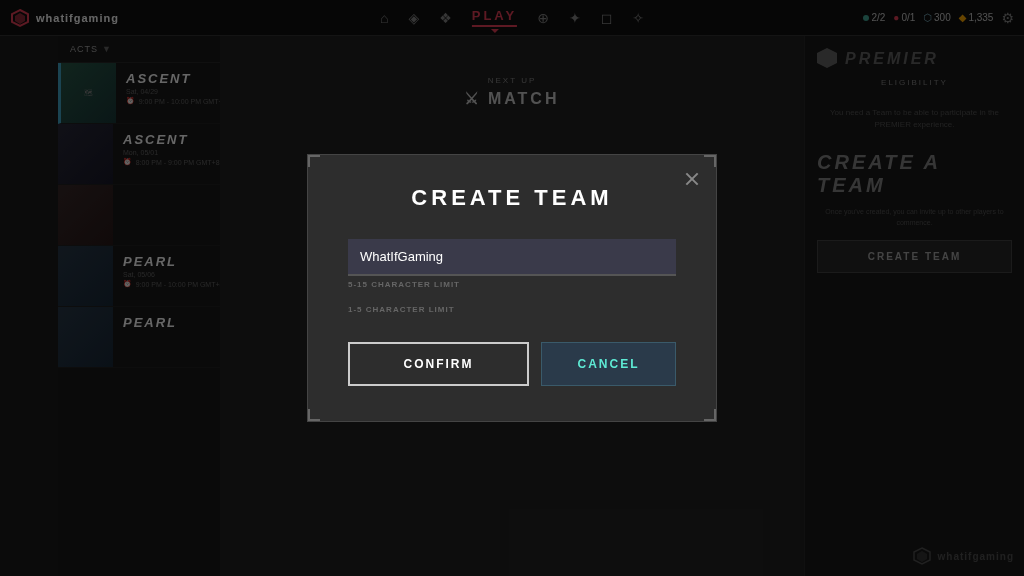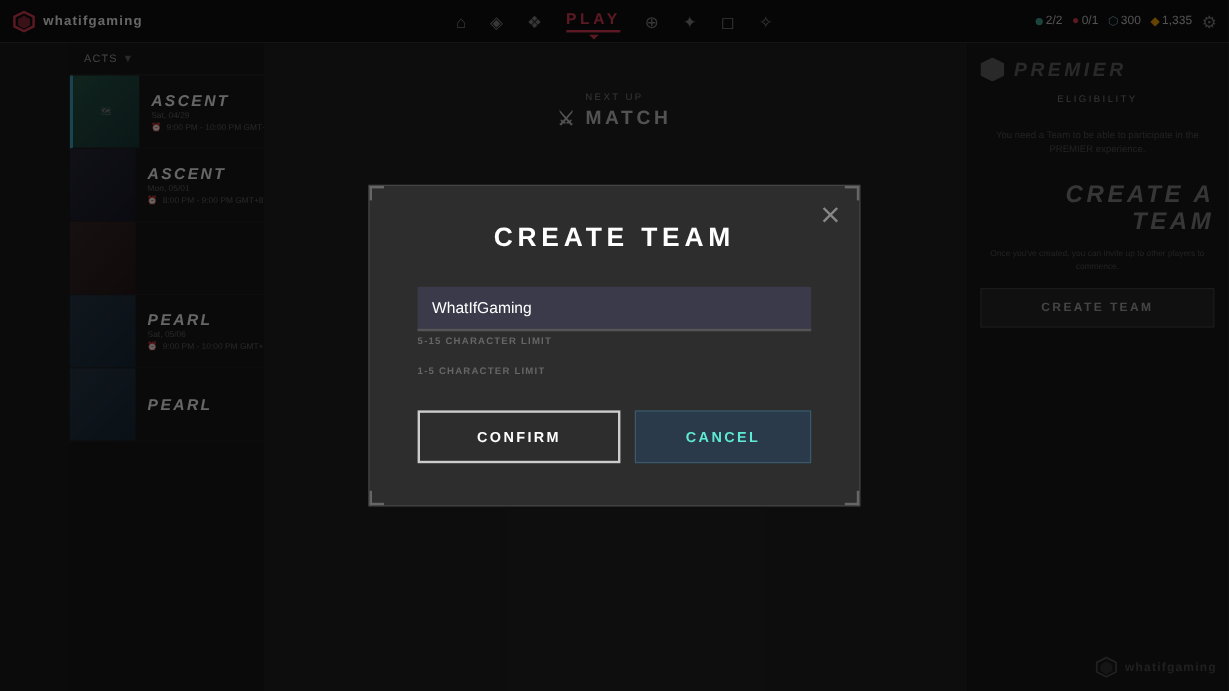--- a/index.html
+++ b/index.html
@@ -149,21 +149,21 @@
 
     .sidebar-date-range {
       padding: 5px 12px;
       font-size: 8px;
       color: #666;
       letter-spacing: 0.5px;
     }
 
     .map-item {
       display: flex;
-      align-items: center;
+      align-items: flex-start;
       border-bottom: 1px solid #222;
       cursor: pointer;
       position: relative;
     }
 
     .map-item.active {
       border-left: 3px solid #4ac;
     }
 
     .map-thumb {
@@ -277,21 +277,21 @@
       text-align: center;
     }
 
     .create-team-title {
       font-size: 20px;
       font-weight: bold;
       letter-spacing: 3px;
       color: #888;
       text-transform: uppercase;
       font-style: italic;
-      text-align: right;
+      text-align: left;
       margin-bottom: 10px;
     }
 
     .create-team-desc {
       font-size: 7px;
       color: #555;
       line-height: 1.5;
       text-align: center;
       margin-bottom: 12px;
     }
@@ -420,21 +420,21 @@
 
     .modal-buttons {
       display: flex;
       gap: 12px;
       margin-top: 28px;
       justify-content: center;
     }
 
     .btn-confirm {
       flex: 1;
-      padding: 13px 12px;
+      padding: 13px 24px;
       background: transparent;
       border: 2px solid #ccc;
       color: #fff;
       font-size: 12px;
       font-weight: bold;
       letter-spacing: 2px;
       text-transform: uppercase;
       cursor: pointer;
     }
 

